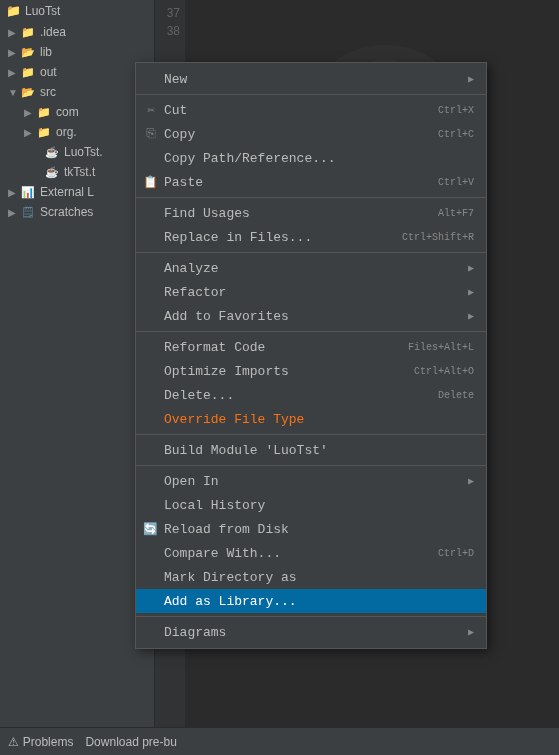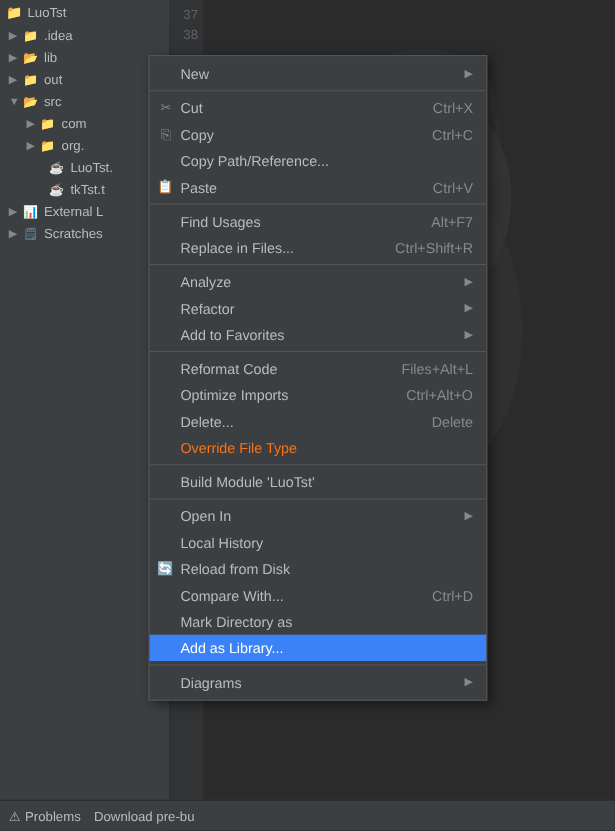--- a/index.html
+++ b/index.html
@@ -81,57 +81,58 @@
       font-size: 12px;
       padding-top: 4px;
       text-align: right;
       padding-right: 5px;
       line-height: 18px;
     }
 
     
     .context-menu {
       position: absolute;
-      top: 50px;
+      top: 62px;
       left: 135px;
-      width: 308px;
+      width: 352px;
       background: #3c3f41;
       border: 1px solid #555;
       box-shadow: 3px 3px 10px rgba(0,0,0,0.5);
       z-index: 100;
       padding: 4px 0;
+      font-family: Liberation Mono, monospace;
     }
 
     .menu-item {
       display: flex;
       align-items: center;
       padding: 4px 12px 4px 28px;
       cursor: pointer;
       position: relative;
       min-height: 24px;
       color: #bbbbbb;
       font-size: 13px;
     }
     .menu-item.disabled { color: #f97316; cursor: default; }
-    .menu-item.highlighted { background: #3b82f6; color: #fff; }
+    .menu-item.highlighted { background: #0369a1; color: #fff; }
 
     .menu-item .item-icon {
       position: absolute;
       left: 6px;
       width: 18px;
       text-align: center;
       font-size: 12px;
       color: #888;
     }
     .menu-item.highlighted .item-icon { color: #fff; }
 
     .menu-item .shortcut {
       margin-left: auto;
       color: #888;
-      font-size: 13px;
+      font-size: 10px;
       padding-left: 20px;
     }
 
     .menu-item .submenu-arrow {
       margin-left: auto;
       color: #888;
       font-size: 10px;
     }
 
     .menu-separator {

